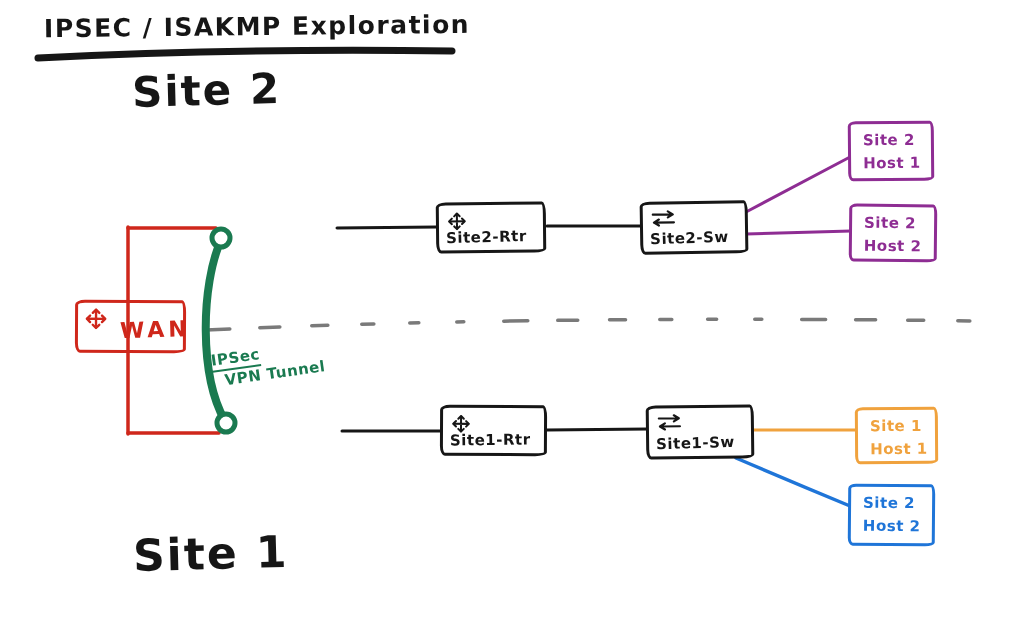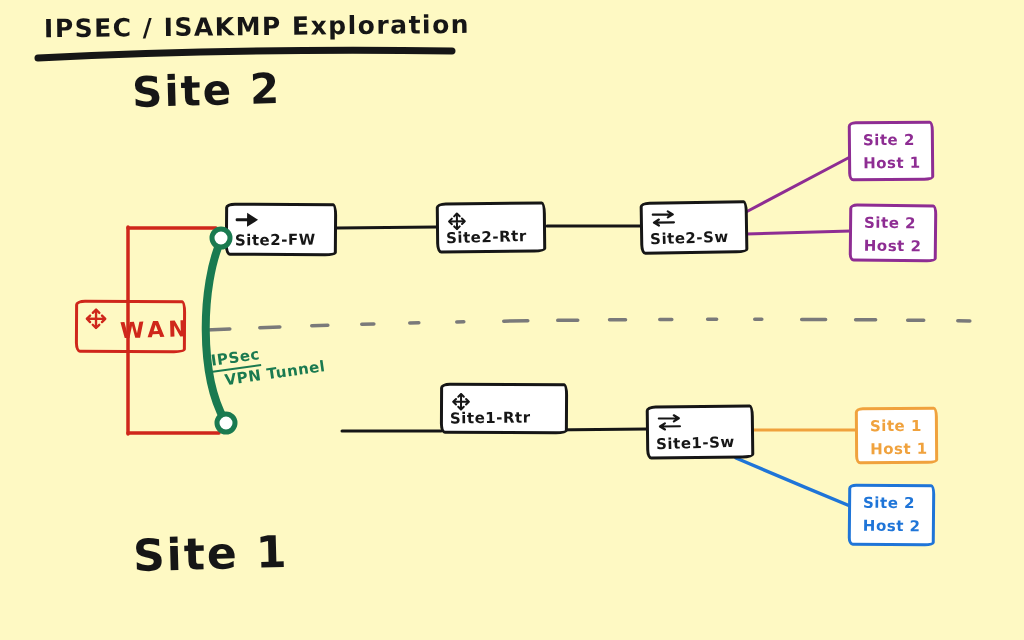--- a/index.html
+++ b/index.html
@@ -1,17 +1,17 @@
 <!DOCTYPE html>
 <html><head>
 <meta charset="utf-8">
 <style>
   html,body{margin:0;padding:0;background:#e8e8e8;}
   #canvas{
-    position:relative;width:1024px;height:640px;background:#fef9c3;
+    position:relative;width:1024px;height:640px;background:#ffffff;
     overflow:hidden;font-family:"DejaVu Sans",sans-serif;color:#161616;
   }
   .abs{position:absolute;}
   svg.layer{position:absolute;left:0;top:0;width:1024px;height:640px;pointer-events:none;}
   #wires{z-index:1;}
   #tunnel-layer{z-index:3;}
 
   .title{
     left:44px;top:12px;font-size:25px;font-weight:700;letter-spacing:1.5px;
     transform:rotate(-0.6deg);white-space:nowrap;z-index:2;
@@ -90,27 +90,20 @@
         <path d="M12 4 V20 M4 12 H20"></path>
         <path d="M9 6.5 L12 3.5 L15 6.5"></path>
         <path d="M9 17.5 L12 20.5 L15 17.5"></path>
         <path d="M6.5 9 L3.5 12 L6.5 15"></path>
         <path d="M17.5 9 L20.5 12 L17.5 15"></path>
       </g>
     </svg>
     <div class="dlabel">WAN</div>
   </div>
 
-  <div class="abs dev" style="left:225px;top:203px;width:112px;height:53px;transform:rotate(.4deg)">
-    <svg class="ic" width="26" height="18" viewBox="0 0 26 18">
-      <path d="M2 9 H15" stroke="#161616" stroke-width="3" stroke-linecap="round"></path>
-      <path d="M12 2 L23 9 L12 16 Z" fill="#161616"></path>
-    </svg>
-    <div class="dlabel">Site2-FW</div>
-  </div>
 
   <div class="abs dev" style="left:436px;top:202px;width:110px;height:51px;transform:rotate(-.6deg)">
     <svg class="ic" width="22" height="22" viewBox="0 0 24 24">
       <g stroke="#161616" stroke-width="2.2" fill="none" stroke-linecap="round" stroke-linejoin="round">
         <path d="M12 4 V20 M4 12 H20"></path>
         <path d="M9 6.5 L12 3.5 L15 6.5"></path>
         <path d="M9 17.5 L12 20.5 L15 17.5"></path>
         <path d="M6.5 9 L3.5 12 L6.5 15"></path>
         <path d="M17.5 9 L20.5 12 L17.5 15"></path>
       </g>
@@ -131,21 +124,21 @@
   <div class="abs host" style="left:848px;top:121px;width:86px;height:60px;border-color:#8e2d93;color:#8e2d93;transform:rotate(-.5deg)">
     <div>Site 2</div>
     <div>Host 1</div>
   </div>
   <div class="abs host" style="left:849px;top:204px;width:88px;height:58px;border-color:#8e2d93;color:#8e2d93;transform:rotate(.6deg)">
     <div>Site 2</div>
     <div>Host 2</div>
   </div>
 
 
-  <div class="abs dev" style="left:440px;top:383px;width:128px;height:51px;transform:rotate(.3deg)">
+  <div class="abs dev" style="left:440px;top:405px;width:107px;height:51px;transform:rotate(.3deg)">
     <svg class="ic" width="22" height="22" viewBox="0 0 24 24">
       <g stroke="#161616" stroke-width="2.2" fill="none" stroke-linecap="round" stroke-linejoin="round">
         <path d="M12 4 V20 M4 12 H20"></path>
         <path d="M9 6.5 L12 3.5 L15 6.5"></path>
         <path d="M9 17.5 L12 20.5 L15 17.5"></path>
         <path d="M6.5 9 L3.5 12 L6.5 15"></path>
         <path d="M17.5 9 L20.5 12 L17.5 15"></path>
       </g>
     </svg>
     <div class="dlabel">Site1-Rtr</div>

